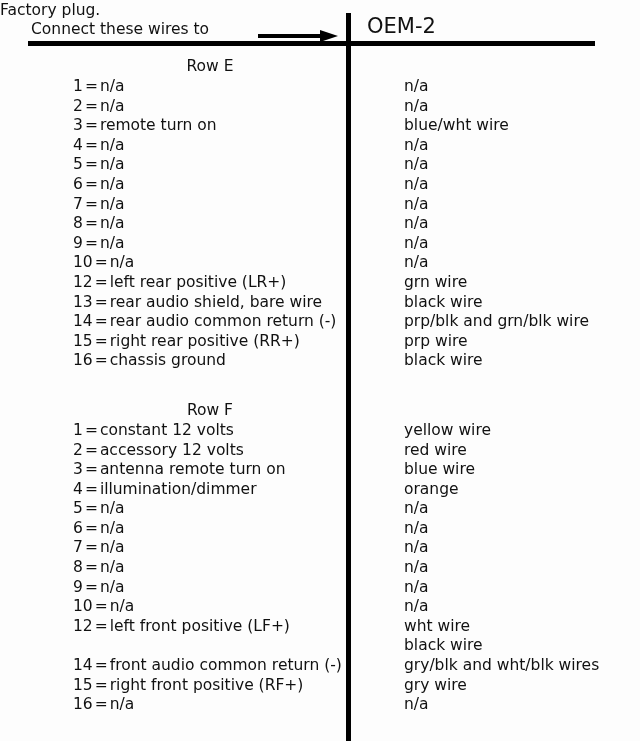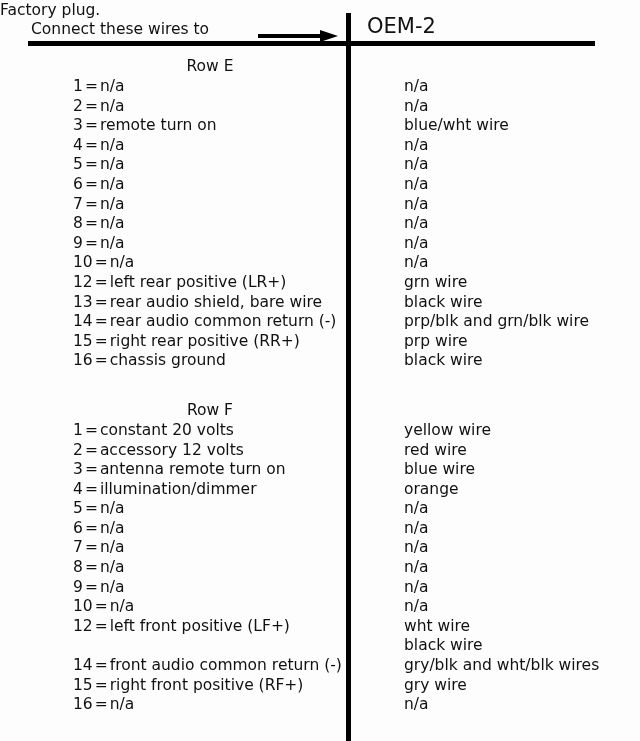--- a/index.html
+++ b/index.html
@@ -216,21 +216,21 @@
           <div class="row">
             <div class="cell-left"><span class="pin">16</span><span class="eq">=</span><span>chassis ground</span></div>
             <div class="cell-right">black wire</div>
           </div>
         </div>
       </div>
       <div class="section">
         <div class="section-title">Row F</div>
         <div class="rows">
           <div class="row">
-            <div class="cell-left"><span class="pin">1</span><span class="eq">=</span><span>constant 20 volts</span></div>
+            <div class="cell-left"><span class="pin">1</span><span class="eq">=</span><span>constant 12 volts</span></div>
             <div class="cell-right">yellow wire</div>
           </div>
           <div class="row">
             <div class="cell-left"><span class="pin">2</span><span class="eq">=</span><span>accessory 12 volts</span></div>
             <div class="cell-right">red wire</div>
           </div>
           <div class="row">
             <div class="cell-left"><span class="pin">3</span><span class="eq">=</span><span>antenna remote turn on</span></div>
             <div class="cell-right">blue wire</div>
           </div>

